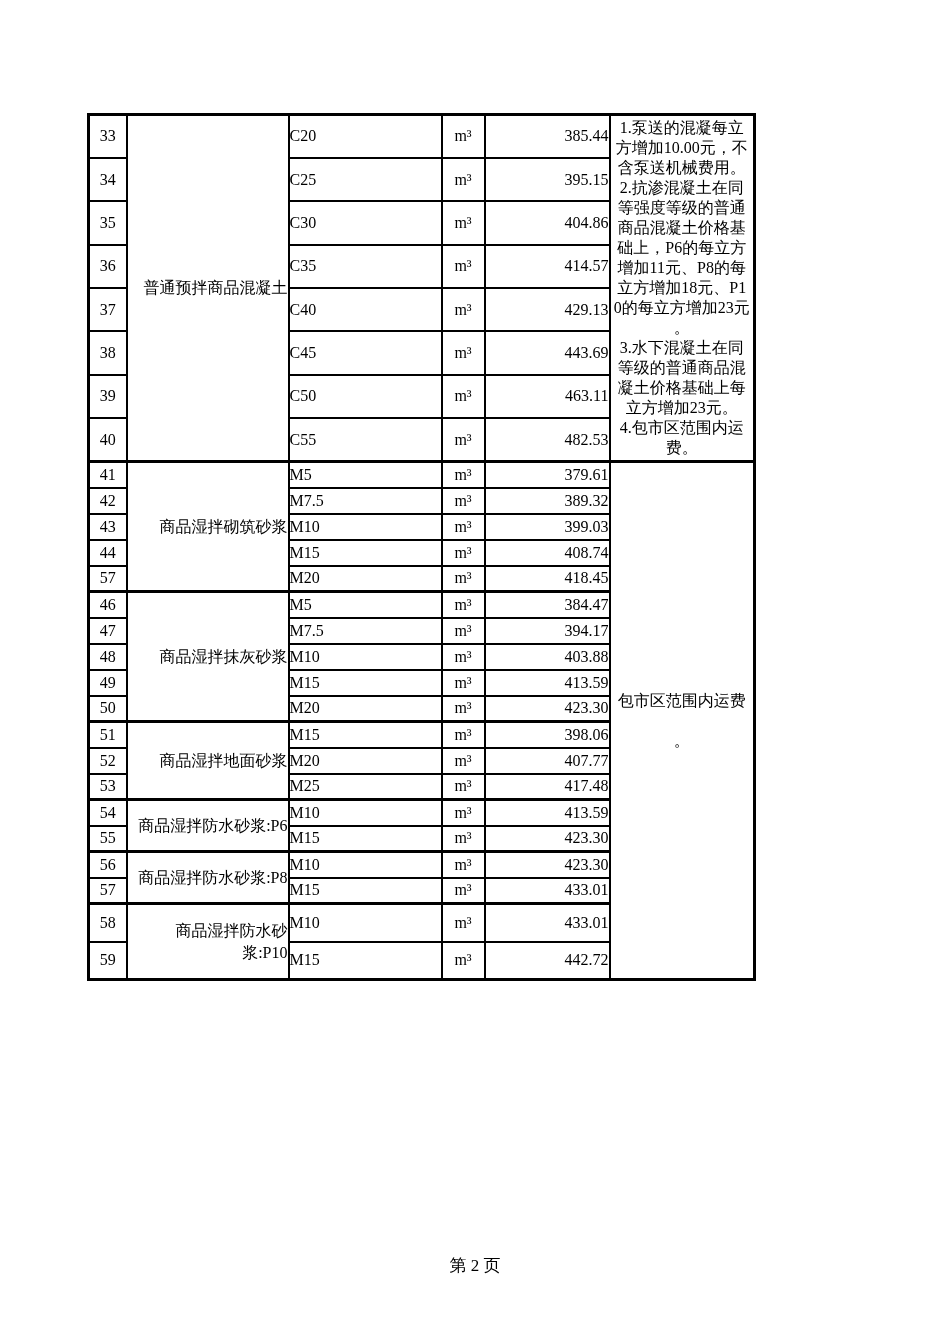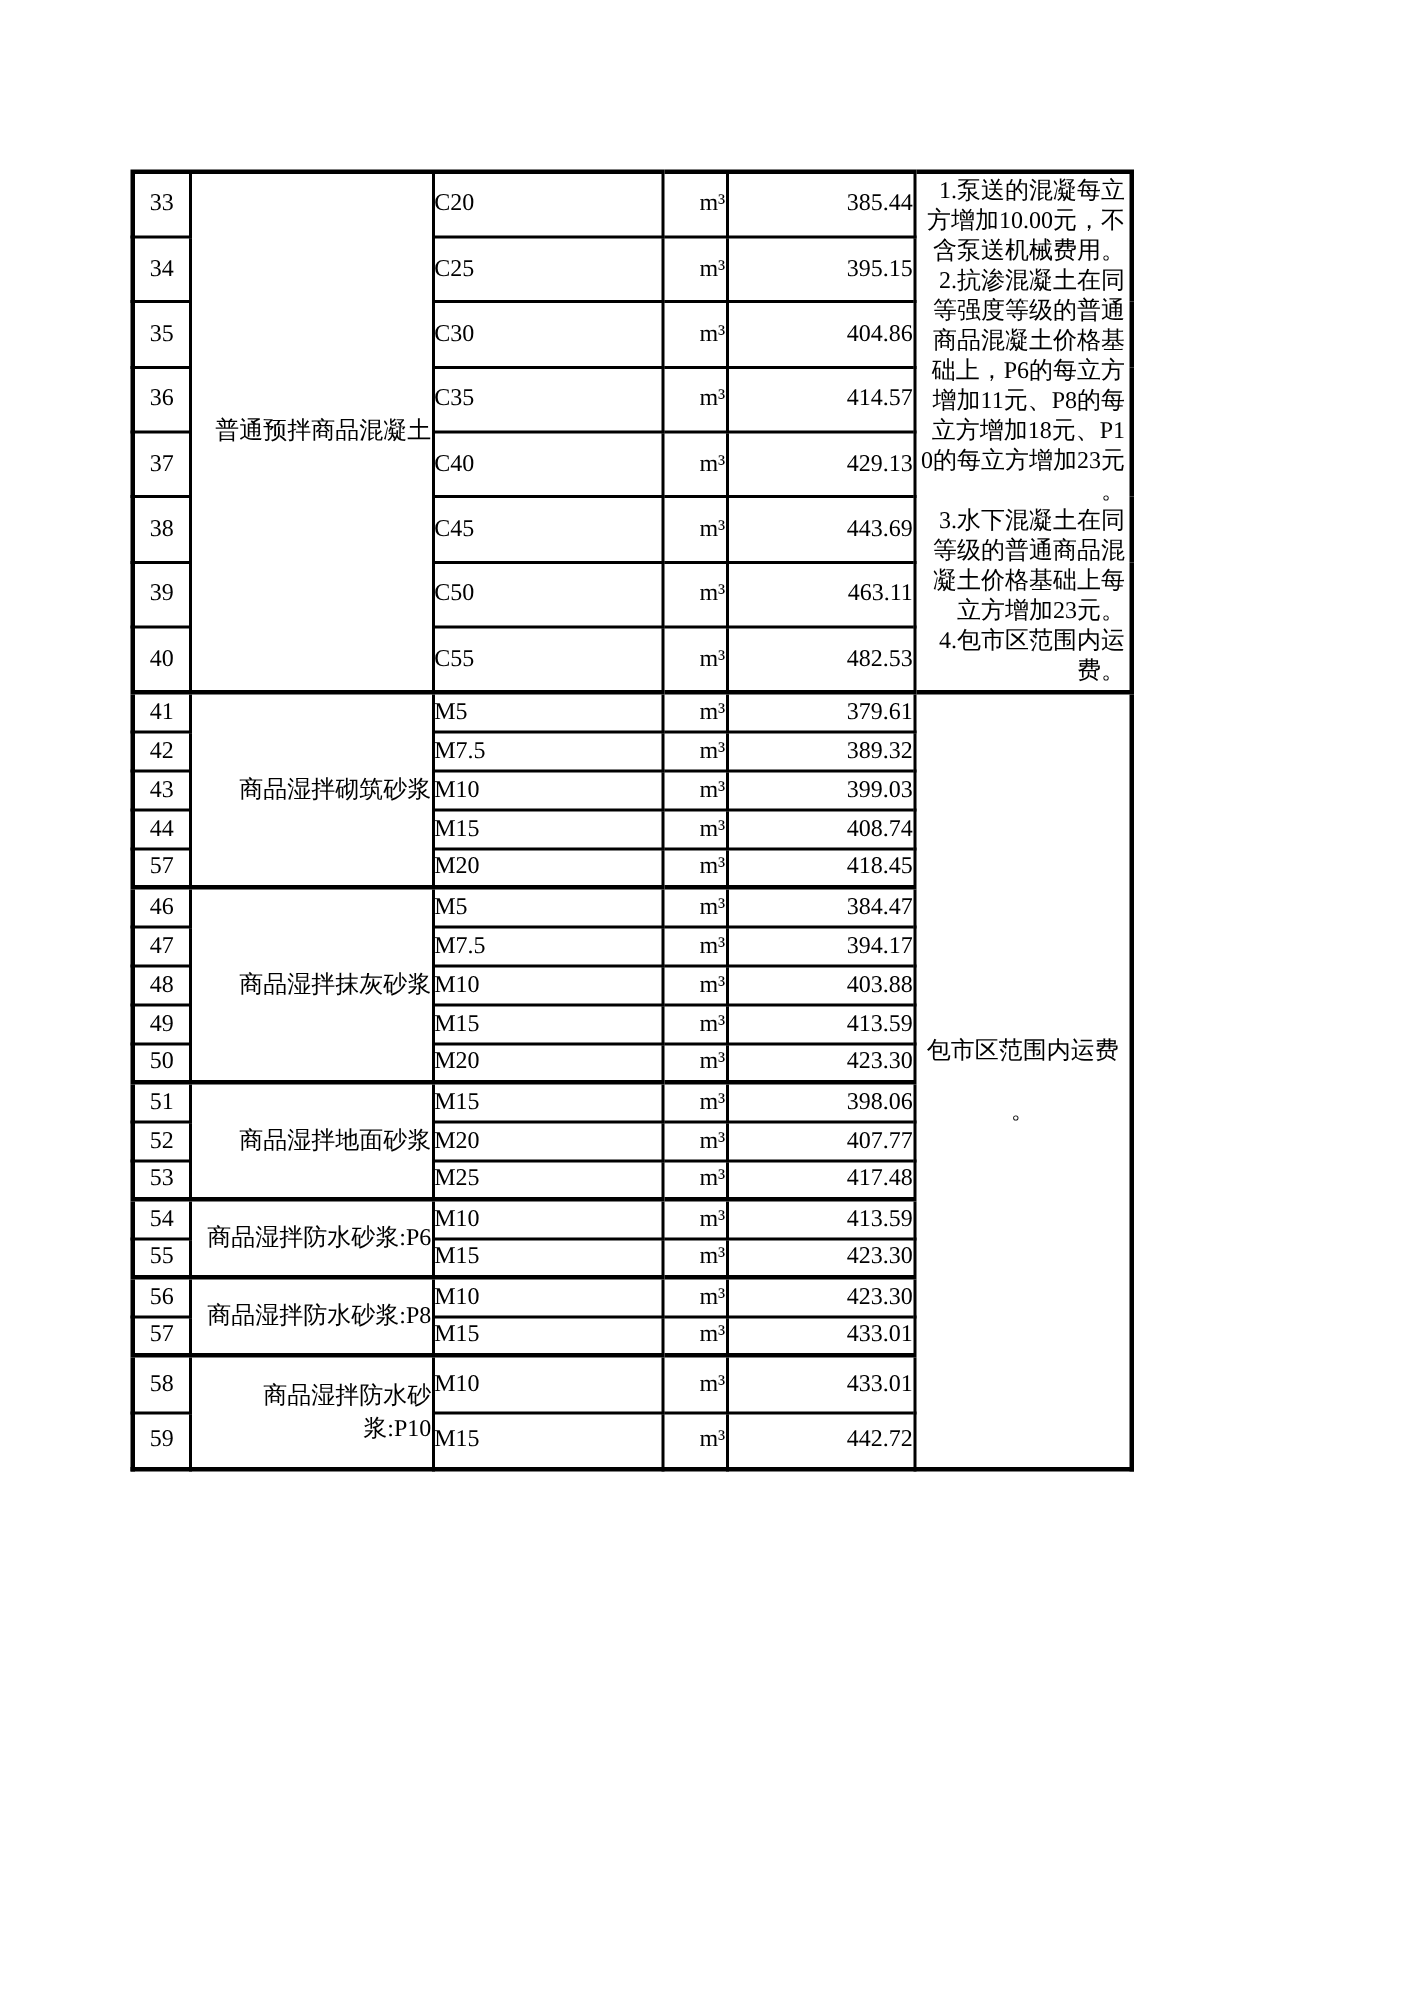--- a/index.html
+++ b/index.html
@@ -29,25 +29,25 @@
     font-size: 16px;
     padding: 0;
     overflow: hidden;
     vertical-align: middle;
     box-sizing: border-box;
   }
   tr.group-start td { border-top-width: 3px; }
   td.c-no    { text-align: center; }
   td.c-name  { text-align: right; padding-left: 5px; white-space: pre-line; line-height: 22px; }
   td.c-grade { text-align: left; padding-left: 6px; }
-  td.c-unit  { text-align: right; }
+  td.c-unit  { text-align: center; }
   td.c-price { text-align: right; padding-right: 9px; }
   td.c-notes.notes-left {
     vertical-align: top;
-    text-align: right;
+    text-align: center;
     padding: 2px 3px;
     line-height: 20px;
     word-break: break-all;
     line-break: anywhere;
   }
   td.c-notes.notes-center {
     vertical-align: middle;
     text-align: center;
     line-height: 40px;
     padding: 0 2px;
@@ -252,13 +252,14 @@
           <td class="c-price">433.01</td>
         </tr>
         <tr style="height: 38px;">
           <td class="c-no">59</td>
           <td class="c-grade">M15</td>
           <td class="c-unit">m³</td>
           <td class="c-price">442.72</td>
         </tr>
       </tbody>
   </table>
+  <div class="page-footer">第 2 页</div>
 </div>
 
 </body></html>

